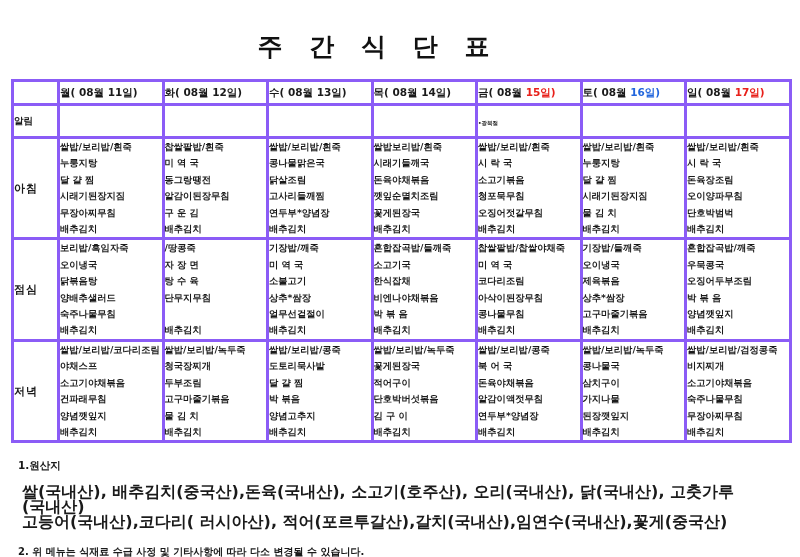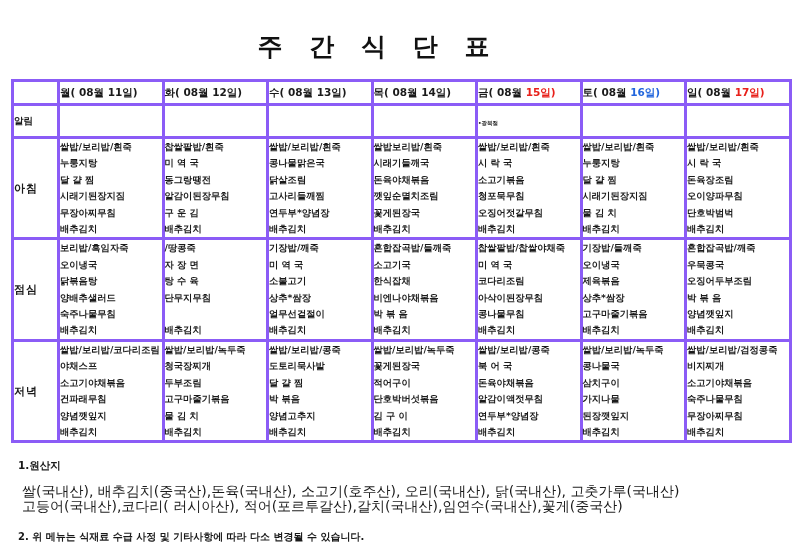--- a/index.html
+++ b/index.html
@@ -110,22 +110,22 @@
   .footer {
     padding: 16px 0 0 18px;
   }
   .footer .note-head {
     font-size: 10.5px;
     font-weight: bold;
     margin-bottom: 11px;
     color: #1a1a1a;
   }
   .footer .origin-line {
-    font-size: 14px;
-    font-weight: normal;
+    font-size: 16px;
+    font-weight: bold;
     line-height: 15px;
     color: #1a1a1a;
     padding-left: 4px;
   }
   .footer .note-two {
     font-size: 10px;
     font-weight: bold;
     margin-top: 16px;
     color: #1a1a1a;
   }

